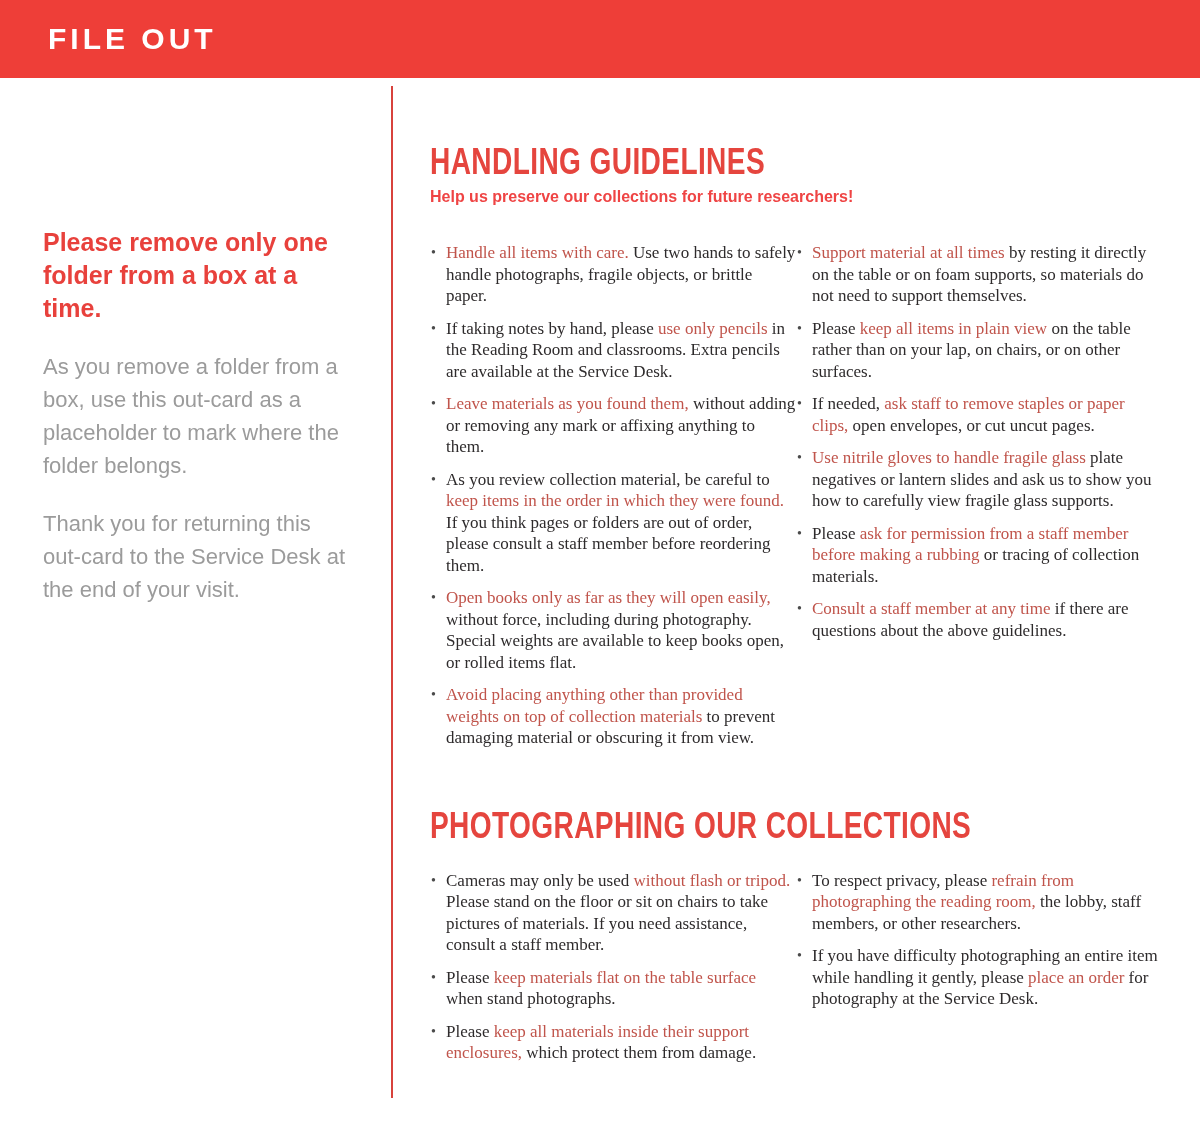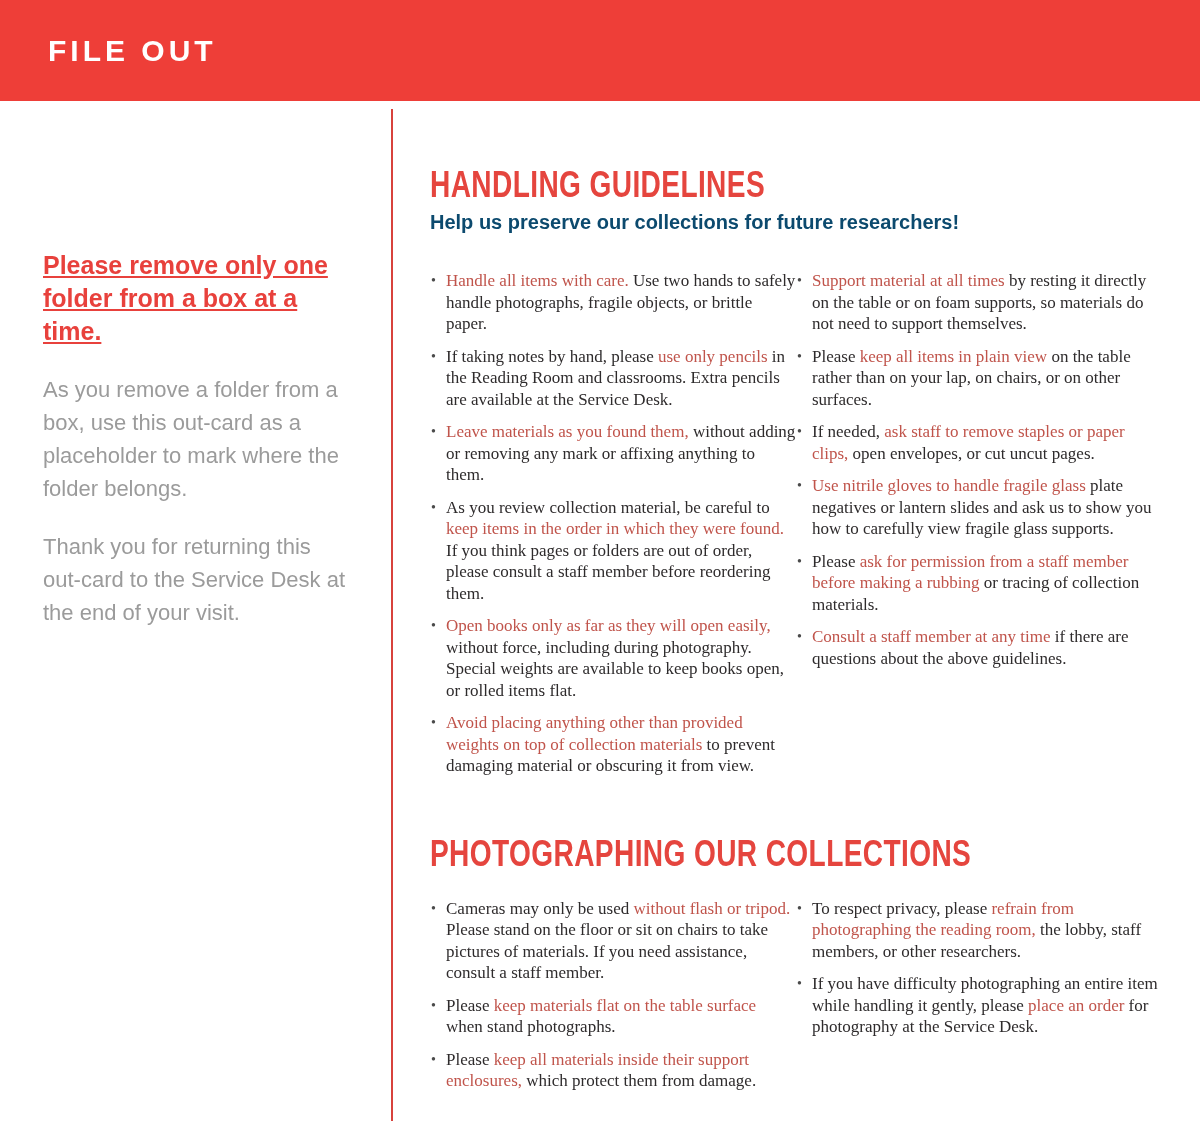--- a/index.html
+++ b/index.html
@@ -8,21 +8,21 @@
     position: relative;
     width: 1200px;
     height: 1121px;
     background: #ffffff;
     font-family: "Liberation Sans", sans-serif;
     overflow: hidden;
   }
   
   .banner {
     width: 100%;
-    height: 101px;
+    height: 78px;
     background: #ee3e38;
     display: flex;
     align-items: center;
     padding-left: 48px;
   }
   .banner-title {
     color: #ffffff;
     font-size: 30px;
     font-weight: 800;
     letter-spacing: 4px;
@@ -36,21 +36,20 @@
     width: 391px;
     flex: 0 0 391px;
     padding: 148px 40px 0 43px;
   }
   .left-heading {
     color: #e8413c;
     font-size: 25px;
     font-weight: bold;
     line-height: 33px;
     max-width: 320px;
-    text-decoration: underline;
   }
   .left-para {
     color: #9b9b9b;
     font-size: 22px;
     line-height: 33px;
     margin-top: 25px;
     max-width: 318px;
   }
   .divider {
     width: 2px;
@@ -73,22 +72,22 @@
   }
   .section-title .condensed {
     display: inline-block;
     transform: scaleX(0.78);
     transform-origin: 0 50%;
     letter-spacing: 0.5px;
   }
   .title-handling { margin-top: 22px; }
   .title-photo { margin-top: 46px; }
   .subtitle {
-    color: #0c4a6e;
-    font-size: 20px;
+    color: #ef4444;
+    font-size: 16px;
     font-weight: bold;
     margin-top: 6px;
   }
   .cols {
     display: flex;
     margin-top: 36px;
   }
   .cols.photo-cols { margin-top: 24px; }
   .col {
     flex: 1;

